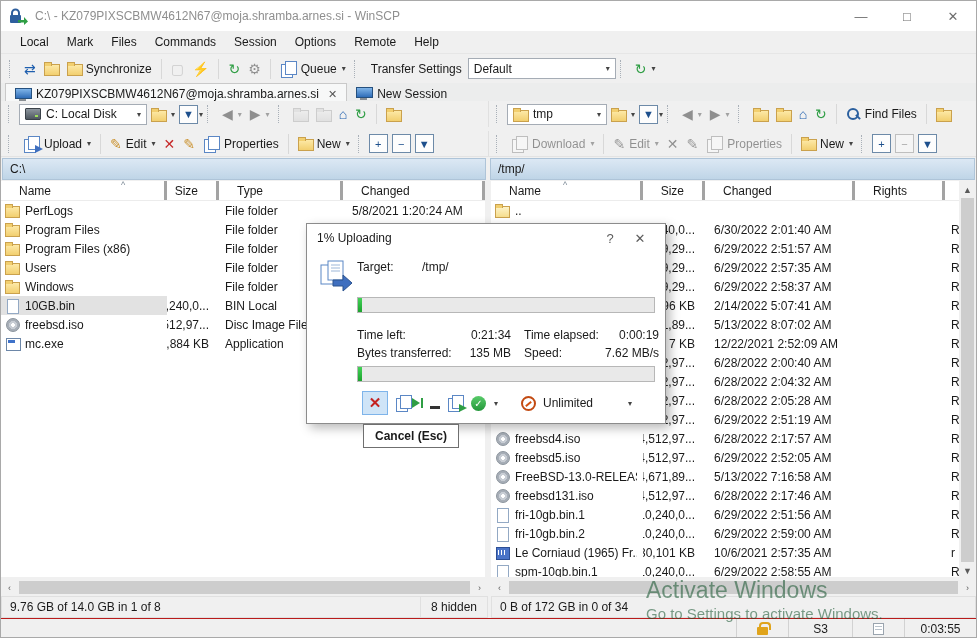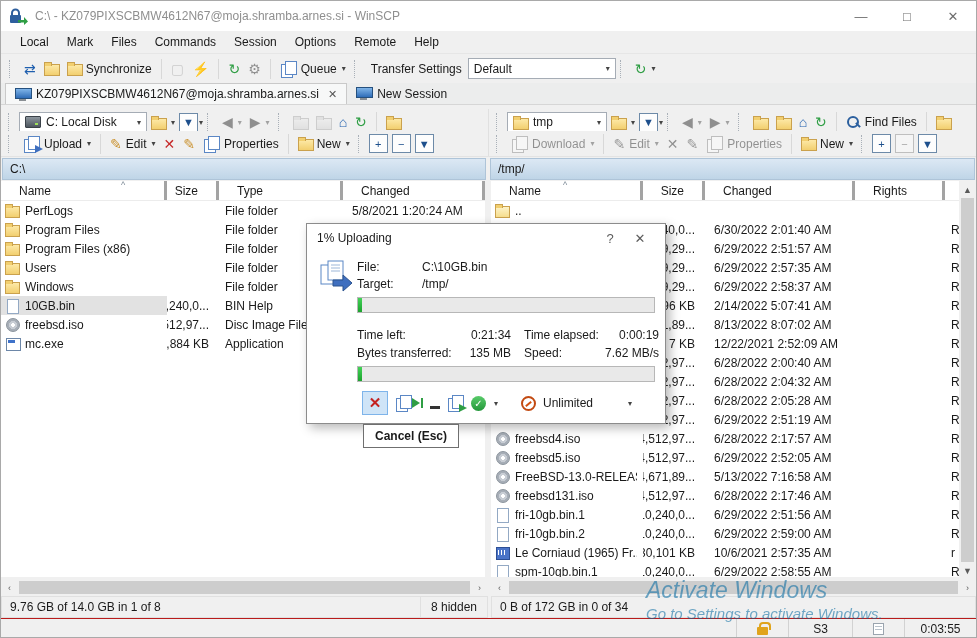--- a/index.html
+++ b/index.html
@@ -52,21 +52,21 @@
   .tabbar { top:82px; height:22px; background:#eceded; display:flex; align-items:stretch; padding-left:4px; border-bottom:1px solid #d6d6d6; }
   .tab { display:flex; align-items:center; gap:6px; padding:0 9px; white-space:nowrap; }
   .tab.active { background:#f7f8f8; border:1px solid #c9c9c9; border-bottom:none; }
   .tab .x { color:#555; font-size:11px; margin-left:3px; }
   .moni { position:relative; width:15px; height:13px; flex:none; }
   .moni::before { content:""; position:absolute; left:0; top:0; width:15px; height:9px; background:linear-gradient(#7fb4e8,#2f6db8); border:1px solid #25507e; }
   .moni::after { content:""; position:absolute; left:4px; bottom:0; width:7px; height:2px; background:#8a8f94; }
 
   
   .ptb { height:26px; display:flex; align-items:center; background:#f0f0f0; }
-  .ptb1 { top:108px; } .ptb2 { top:130px; border-bottom:1px solid #e3e3e3; }
+  .ptb1 { top:100px; } .ptb2 { top:130px; border-bottom:1px solid #e3e3e3; }
   .half-l { position:absolute; left:0; width:487px; height:100%; display:flex; align-items:center; padding-left:3px; }
   .half-r { position:absolute; left:487px; right:0; height:100%; display:flex; align-items:center; padding-left:3px; border-left:1px solid #e0e0e0; }
 
   
   .pathrow { top:156px; height:24px; }
   .pathcell { position:absolute; top:1px; bottom:1px; display:flex; align-items:center; padding:0 7px; background:linear-gradient(#dcE8f4,#bfd5e7); border:1px solid #aec4d8; }
   .path-l { left:1px; width:484px; } .path-r { left:489px; right:1px; }
 
   
   .panel { position:absolute; top:180px; bottom:60px; background:#fff; }
@@ -140,21 +140,21 @@
   .tri { width:0; height:0; border-top:5px solid transparent; border-bottom:5px solid transparent; border-left:8px solid #2f9e44; }
   .bar { width:2px; height:10px; background:#2f9e44; margin-left:1px; }
   .minbtn { width:10px; height:3px; background:#333; margin-top:8px; }
   .ck { width:15px; height:15px; border-radius:50%; background:linear-gradient(#59cc6a,#23963a); color:#fff; font-size:10px; display:flex; align-items:center; justify-content:center; }
   .gauge { position:relative; width:15px; height:15px; border-radius:50%; border:2px solid #c24a12; background:#fff; }
   .gauge::after { content:""; position:absolute; left:2px; top:5px; width:7px; height:2px; background:#d3500f; transform:rotate(-40deg); }
   .tools-caret-far { margin-left:28px; }
 
   
   .tooltip { position:absolute; left:362px; top:423px; background:#fff; border:1px solid #6f6f6f; padding:4px 11px; font-weight:700; z-index:30; white-space:nowrap; }
-  .watermark { position:absolute; z-index:40; color:#0369a1; opacity:.55; pointer-events:none;font-style:italic; }
+  .watermark { position:absolute; z-index:40; color:#14532d; opacity:.55; pointer-events:none; }
   .wm1 { left:645px; top:576px; font-size:23px; }
   .wm2 { left:645px; top:604px; font-size:15px; }
 </style>
 </head>
 <body>
 
 <div class="window">
 
   <div class="r titlebar">
     <svg class="app-logo" viewBox="0 0 20 18">
@@ -477,21 +477,21 @@
           <span class="cell scell"></span>
           <span class="cell tcell">File folder</span>
           <span class="cell ccell"></span>
         </div>
         <div class="frow grid-l">
           <span class="cell ncell sel">
             <span class="fi file"></span>
             <span style="overflow: hidden; white-space: nowrap;">10GB.bin</span>
           </span>
           <span class="cell scell">10,240,0...</span>
-          <span class="cell tcell">BIN Help</span>
+          <span class="cell tcell">BIN Local</span>
           <span class="cell ccell"></span>
         </div>
         <div class="frow grid-l">
           <span class="cell ncell">
             <span class="fi disc"></span>
             <span style="overflow: hidden; white-space: nowrap;">freebsd.iso</span>
           </span>
           <span class="cell scell">4,512,97...</span>
           <span class="cell tcell">Disc Image File</span>
           <span class="cell ccell"></span>
@@ -577,21 +577,21 @@
           <span class="cell ccell">2/14/2022 5:07:41 AM</span>
           <span class="cell "></span>
           <span class="cell ">R</span>
         </div>
         <div class="frow grid-r">
           <span class="cell ncell">
             <span class="fi none"></span>
             <span style="overflow: hidden; white-space: nowrap;"></span>
           </span>
           <span class="cell scell">71,89...</span>
-          <span class="cell ccell">8/13/2022 8:07:02 AM</span>
+          <span class="cell ccell">5/13/2022 8:07:02 AM</span>
           <span class="cell "></span>
           <span class="cell ">R</span>
         </div>
         <div class="frow grid-r">
           <span class="cell ncell">
             <span class="fi none"></span>
             <span style="overflow: hidden; white-space: nowrap;"></span>
           </span>
           <span class="cell scell">7 KB</span>
           <span class="cell ccell">12/22/2021 2:52:09 AM</span>
@@ -773,24 +773,20 @@
     <svg class="dlg-ico" width="34" height="32" viewBox="0 0 34 32">
       <rect x="2" y="5" width="15" height="19" fill="#fff" stroke="#5b87c5"></rect>
       <rect x="9" y="1" width="15" height="19" fill="#fff" stroke="#5b87c5"></rect>
       <line x1="12" y1="5" x2="21" y2="5" stroke="#9db7d8"></line>
       <line x1="12" y1="8" x2="21" y2="8" stroke="#9db7d8"></line>
       <line x1="12" y1="11" x2="21" y2="11" stroke="#9db7d8"></line>
       <path d="M14 20 L24 20 L24 15 L33 23 L24 31 L24 26 L14 26 Z" fill="#3f6fbf" stroke="#2d548f"></path>
     </svg>
     <div class="dlg-files">
       <div class="dl">
-        <span class="lab">File:</span>
-        <span>C:\10GB.bin</span>
-      </div>
-      <div class="dl">
         <span class="lab">Target:</span>
         <span>/tmp/</span>
       </div>
     </div>
     <div class="prog" style="top:73px;">
         <i style="width: 1.5%;"></i>
       </div>
     <div class="stat" style="top:104px;">
       <span class="sl1">Time left:</span>
       <span class="sv1">0:21:34</span>

